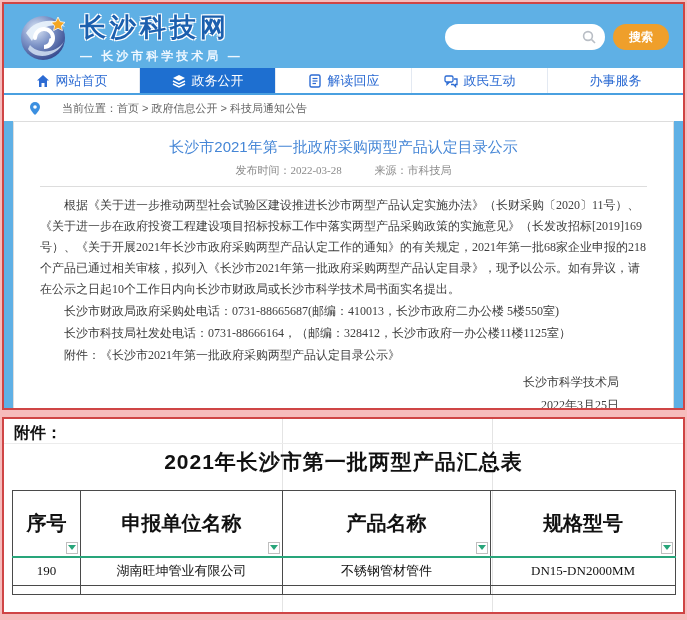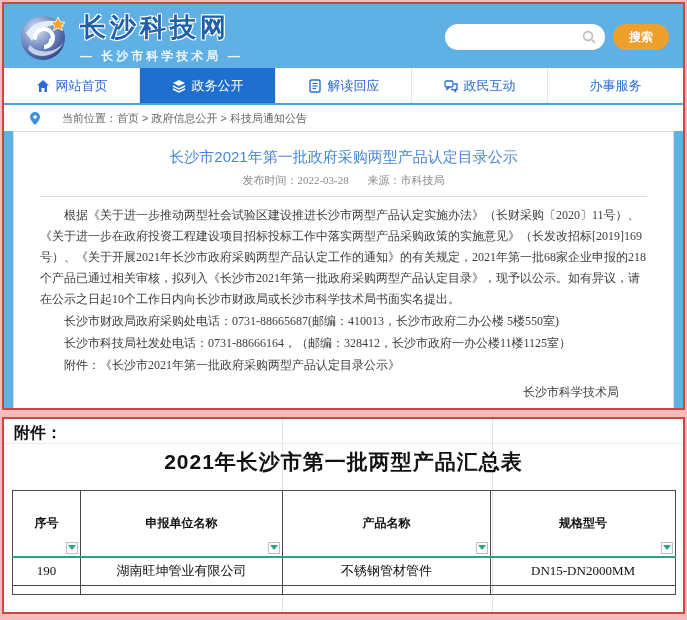--- a/index.html
+++ b/index.html
@@ -37,21 +37,21 @@
     padding:0 28px 0 12px; font-size:12px; outline:none; color:#333;
   }
   .search-pill-wrap { position:relative; }
   .mag { position:absolute; right:9px; top:6px; width:14px; height:14px; }
   .search-btn {
     height:26px; padding:0 16px; background:#ef9f2b; color:#fff; border:none;
     border-radius:13px; font-size:12px; font-weight:bold; cursor:pointer;
   }
 
   
-  .nav { display:flex; background:#fff; height:37px; border-bottom:2px solid #4aa0e0; }
+  .nav { display:flex; background:#fff; height:27px; border-bottom:2px solid #4aa0e0; }
   .nav-item {
     flex:1; display:flex; align-items:center; justify-content:center; gap:6px;
     font-size:13px; color:#2c6bd3; border-right:1px solid #e3e9f2; cursor:pointer;
   }
   .nav-item:last-child { border-right:none; }
   .nav-item.active { background:#1e6fd0; color:#fff; }
   .nav-item svg { width:14px; height:14px; }
 
   
   .crumb {
@@ -64,21 +64,21 @@
   .content-belt { padding:0 9px 8px 9px; }
   .article-card {
     background:#fff; border:1px solid #ddd; padding:10px 26px 8px 26px;
     font-family:"Liberation Serif", serif;
   }
   .art-title {
     text-align:center; color:#4586d6; font-size:15px; font-weight:normal;
     padding:6px 0 6px 0; font-family:"Liberation Sans", sans-serif;
   }
   .art-meta { text-align:center; color:#8a8a8a; font-size:11px; padding-bottom:8px; }
-  .art-meta span { margin:0 8px; }
+  .art-meta span { margin:0 15px; }
   .art-hr { border:none; border-top:1px solid #ddd; margin:0 0 8px 0; }
   .art-p { font-size:12px; color:#3d3d3d; line-height:21px; text-indent:2em; }
   .art-p.contact { margin-top:1px; }
   .art-sign { text-align:right; font-size:12px; color:#3d3d3d; padding:8px 28px 0 0; }
   .art-date { text-align:right; font-size:12px; color:#3d3d3d; padding:6px 28px 2px 0; }
 
   
   .gap { height:7px; }
 
   
@@ -94,21 +94,21 @@
     position:relative; text-align:center; font-size:21px; font-weight:bold; color:#111;
     padding:4px 0 8px 0; font-family:"Liberation Sans", sans-serif; letter-spacing:1px;
   }
   table.xls { position:relative; border-collapse:collapse; margin:6px 8px 0 8px; width:663px; table-layout:fixed; }
   table.xls col.c0 { width:68px; } table.xls col.c1 { width:202px; }
   table.xls col.c2 { width:208px; } table.xls col.c3 { width:185px; }
   table.xls th, table.xls td {
     border:1px solid #4a4a4a; text-align:center; vertical-align:middle; color:#111;
   }
   table.xls th {
-    height:66px; font-size:12px; font-weight:bold; position:relative;
+    height:66px; font-size:20px; font-weight:bold; position:relative;
     border-bottom:2px solid #28a57a;
   }
   table.xls td { height:29px; font-size:13px; font-weight:normal; }
   tr.cut td { height:7px; border-top:1px solid #4a4a4a; color:#9a9a9a; font-size:10px;
     overflow:hidden; line-height:14px; padding-top:8px; }
   .filter {
     position:absolute; right:2px; bottom:2px; width:12px; height:12px;
     background:#fff; border:1px solid #bfbfbf; display:flex; align-items:center;
     justify-content:center; cursor:pointer; padding:0;
   }

